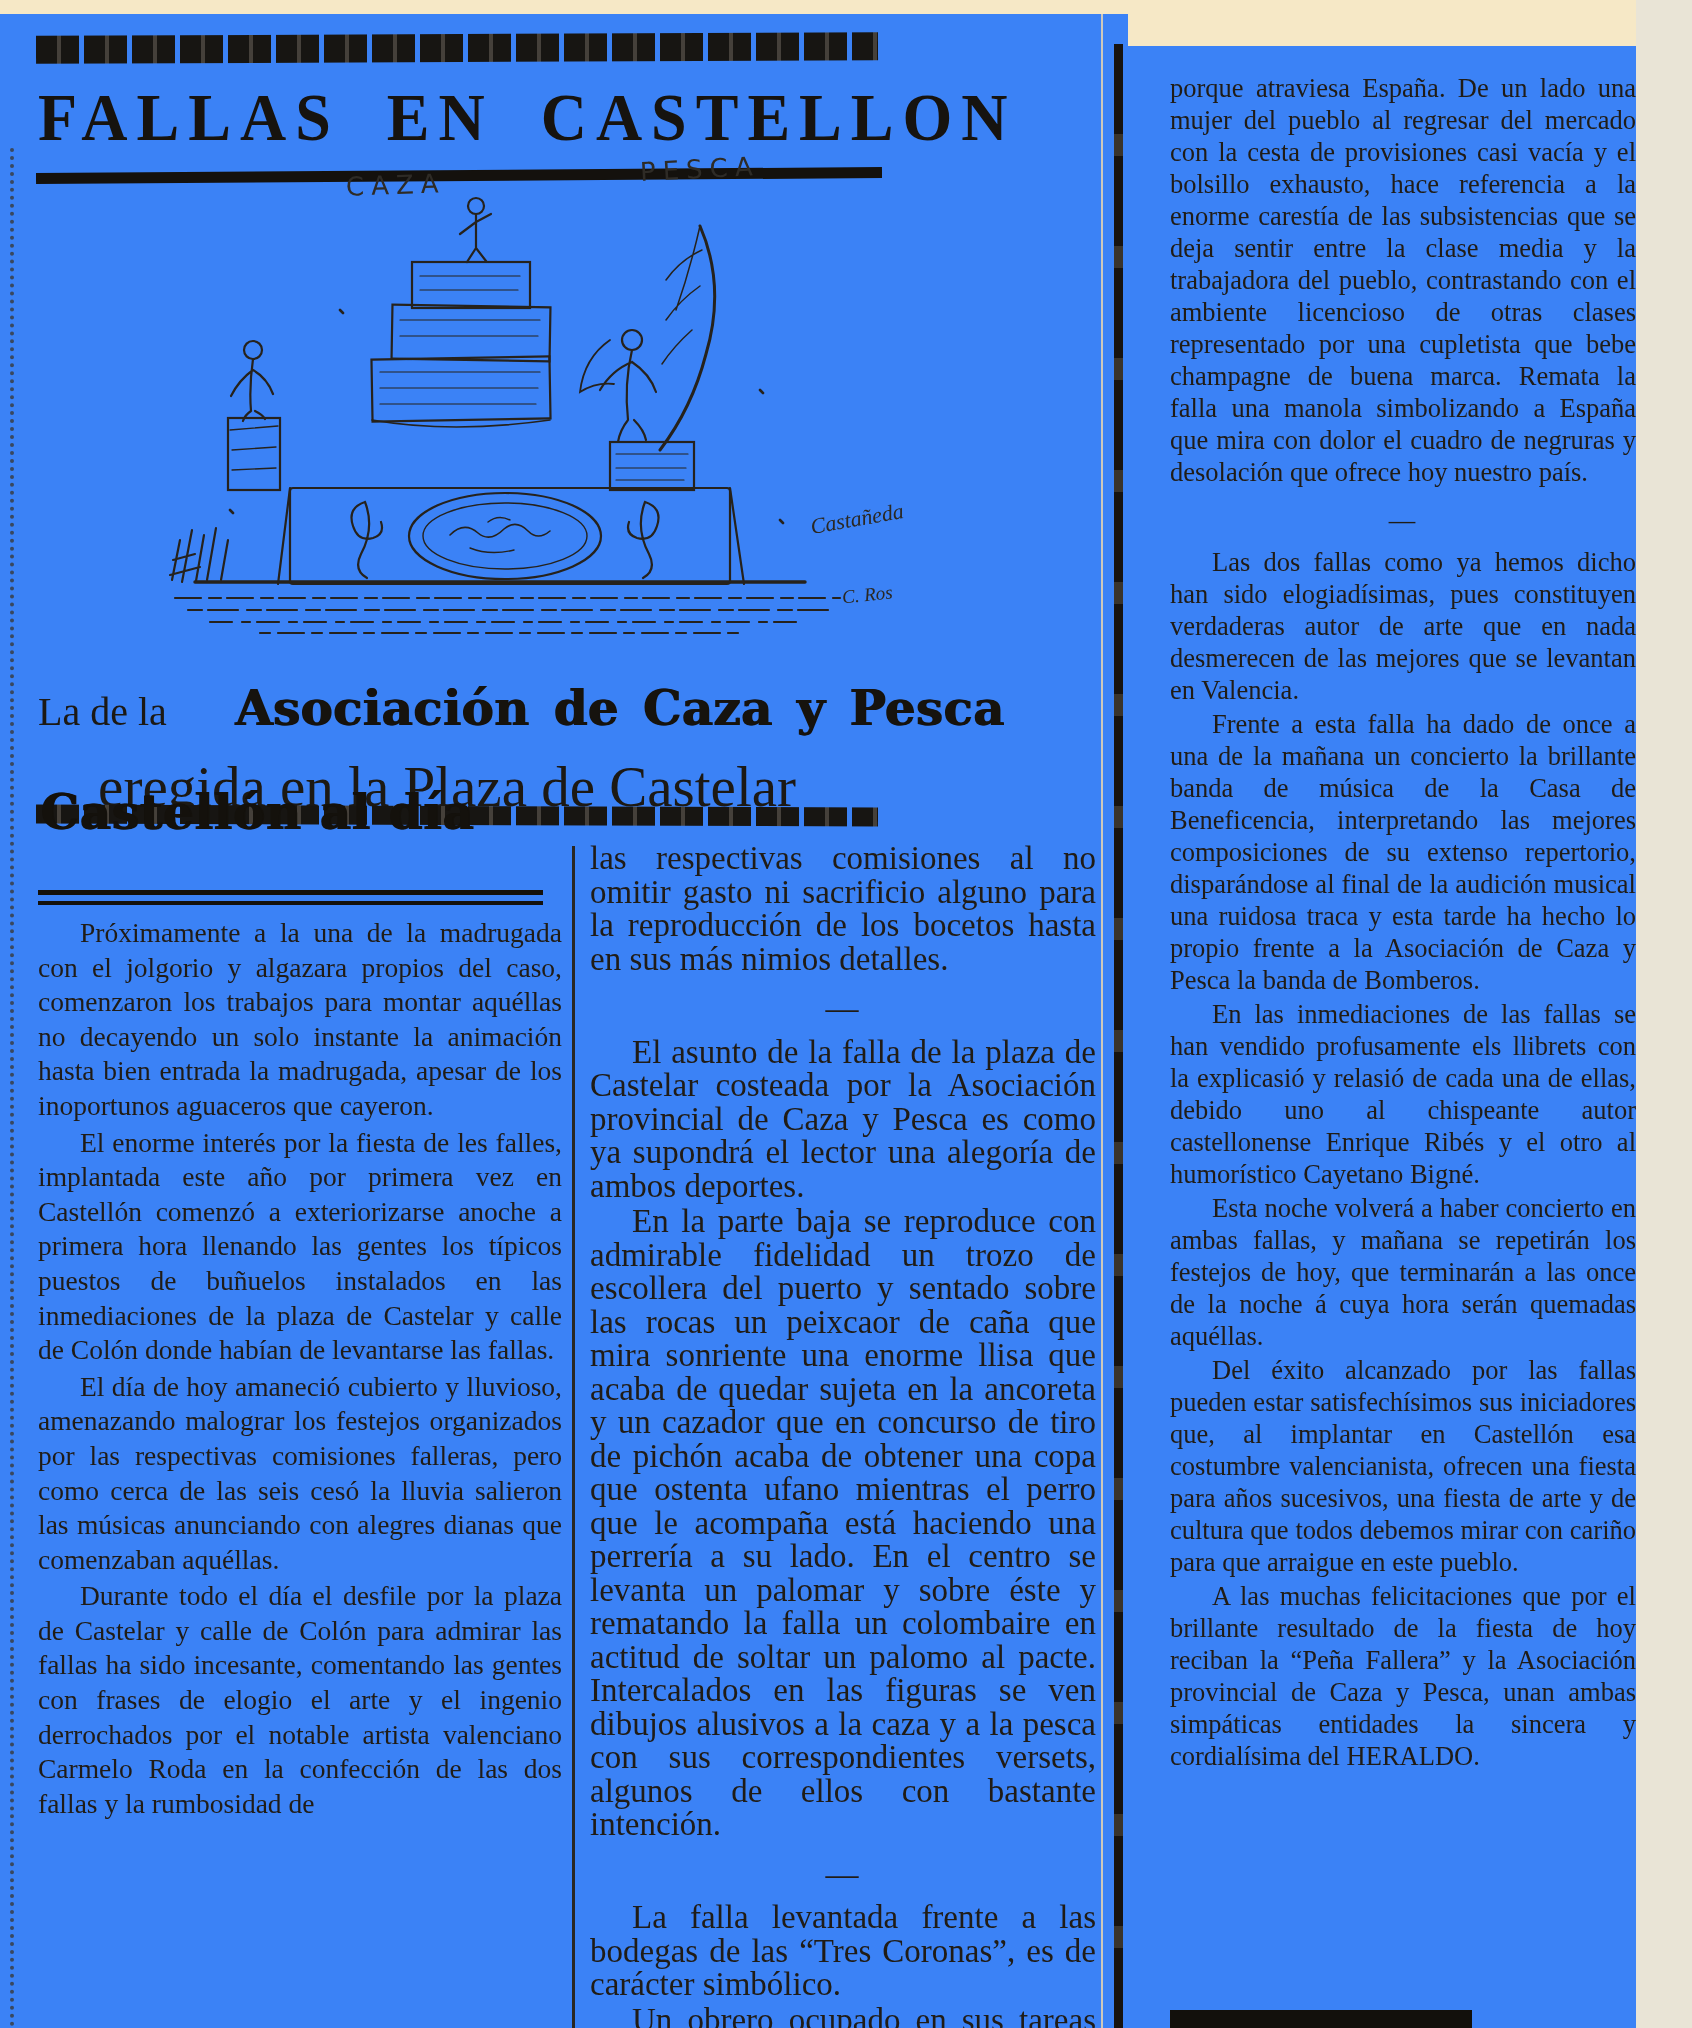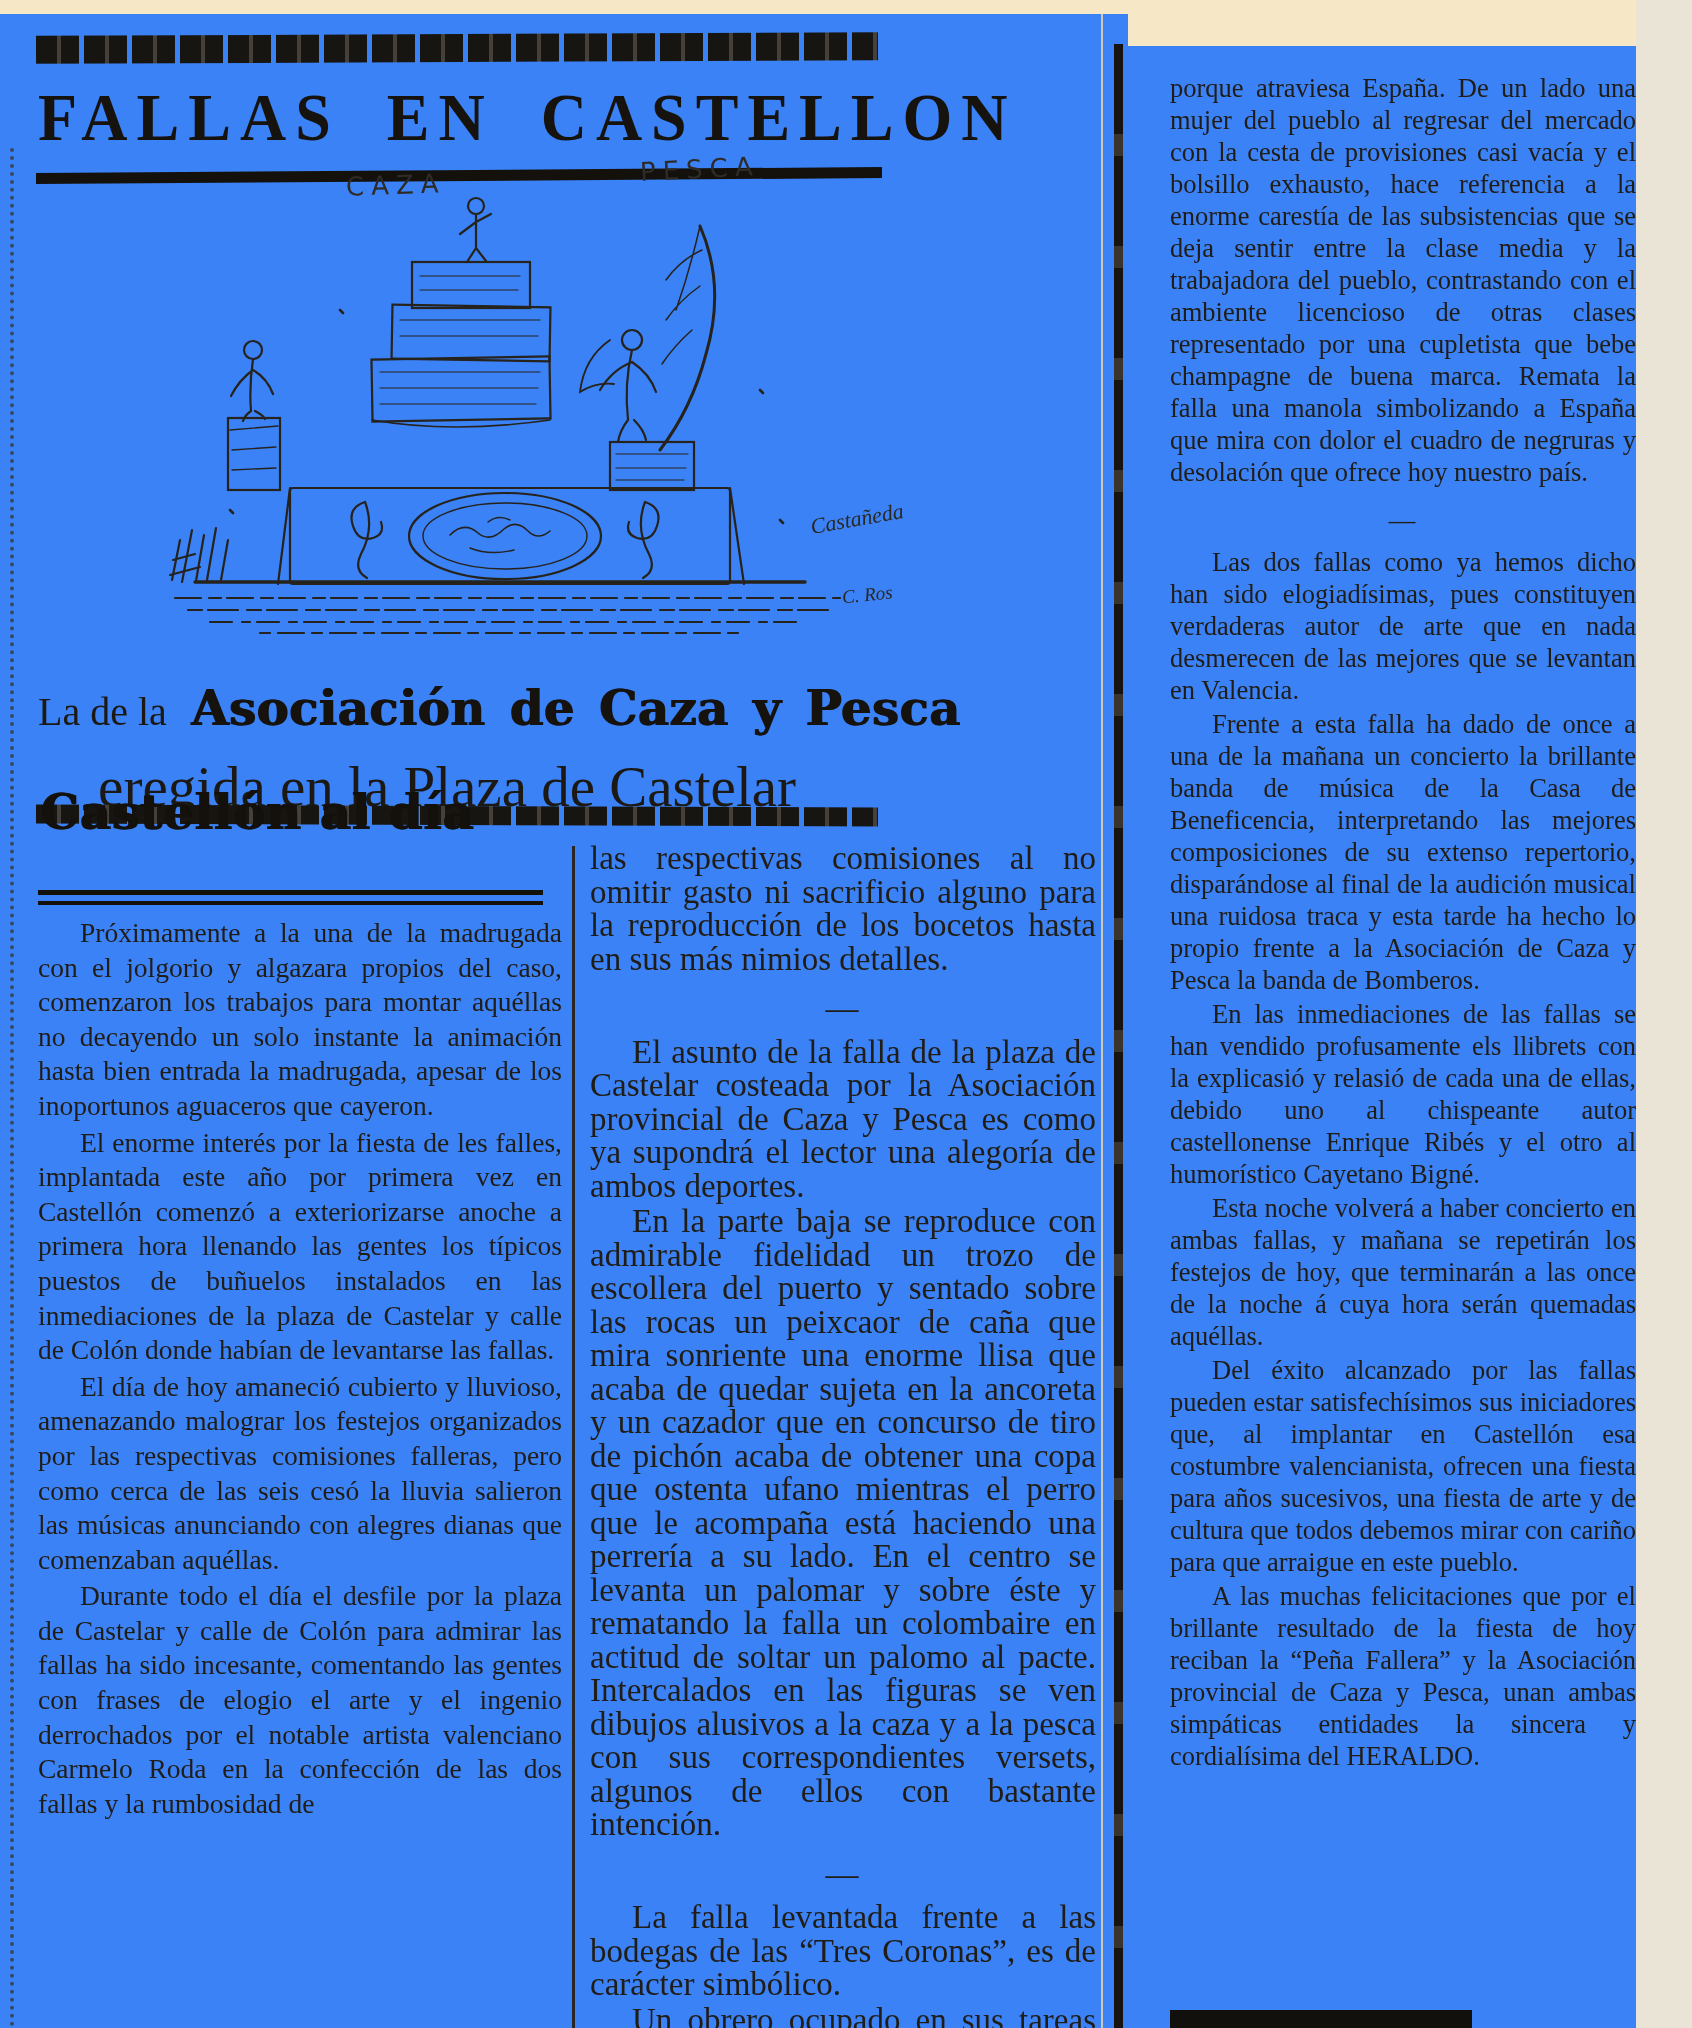--- a/index.html
+++ b/index.html
@@ -24,21 +24,21 @@
   .label-caza{left:346px;top:170px;transform:rotate(-2deg);}
   .label-pesca{left:640px;top:154px;transform:rotate(-3deg);}
   .sig1{left:810px;top:506px;transform:rotate(-10deg);font-style:italic;font-size:22px;color:#2b2822;}
   .sig2{left:842px;top:584px;transform:rotate(-6deg);font-style:italic;font-size:19px;color:#2b2822;}
   .illustration{left:140px;top:190px;width:760px;height:470px;}
   .illustration svg{width:100%;height:100%;}
 
   .caption-line1{left:38px;top:680px;width:856px;display:flex;align-items:baseline;gap:24px;white-space:nowrap;}
   .caption-lead{font-size:40px;color:#1c1914;}
   .caption-title{font-family:"DejaVu Serif",serif;font-weight:800;font-size:48px;letter-spacing:.5px;
-                 word-spacing:7px;color:#16130e;text-shadow:1.4px 0 0 #16130e;}
+                 word-spacing:7px;color:#16130e;text-shadow:1.4px 0 0 #16130e;margin-left:44px;}
   .caption-line2{left:36px;top:754px;width:760px;text-align:right;font-size:57px;color:#1c1914;}
 
   .section-title{left:40px;top:784px;font-family:"DejaVu Serif",serif;font-weight:900;font-size:48px;
                  letter-spacing:1px;color:#14110c;text-shadow:1.6px 0 0 #14110c;white-space:nowrap;}
   .section-rule{left:38px;top:890px;width:505px;height:6px;border-top:5px solid #14110c;border-bottom:4px solid #14110c;}
 
   .col{position:absolute;overflow:hidden;}
   .col p.para{margin:0 0 2px 0;text-align:justify;hyphens:none;}
   .col .ind{text-indent:42px;}
   .col .sep{text-align:center;letter-spacing:2px;padding:14px 0 10px 0;}

